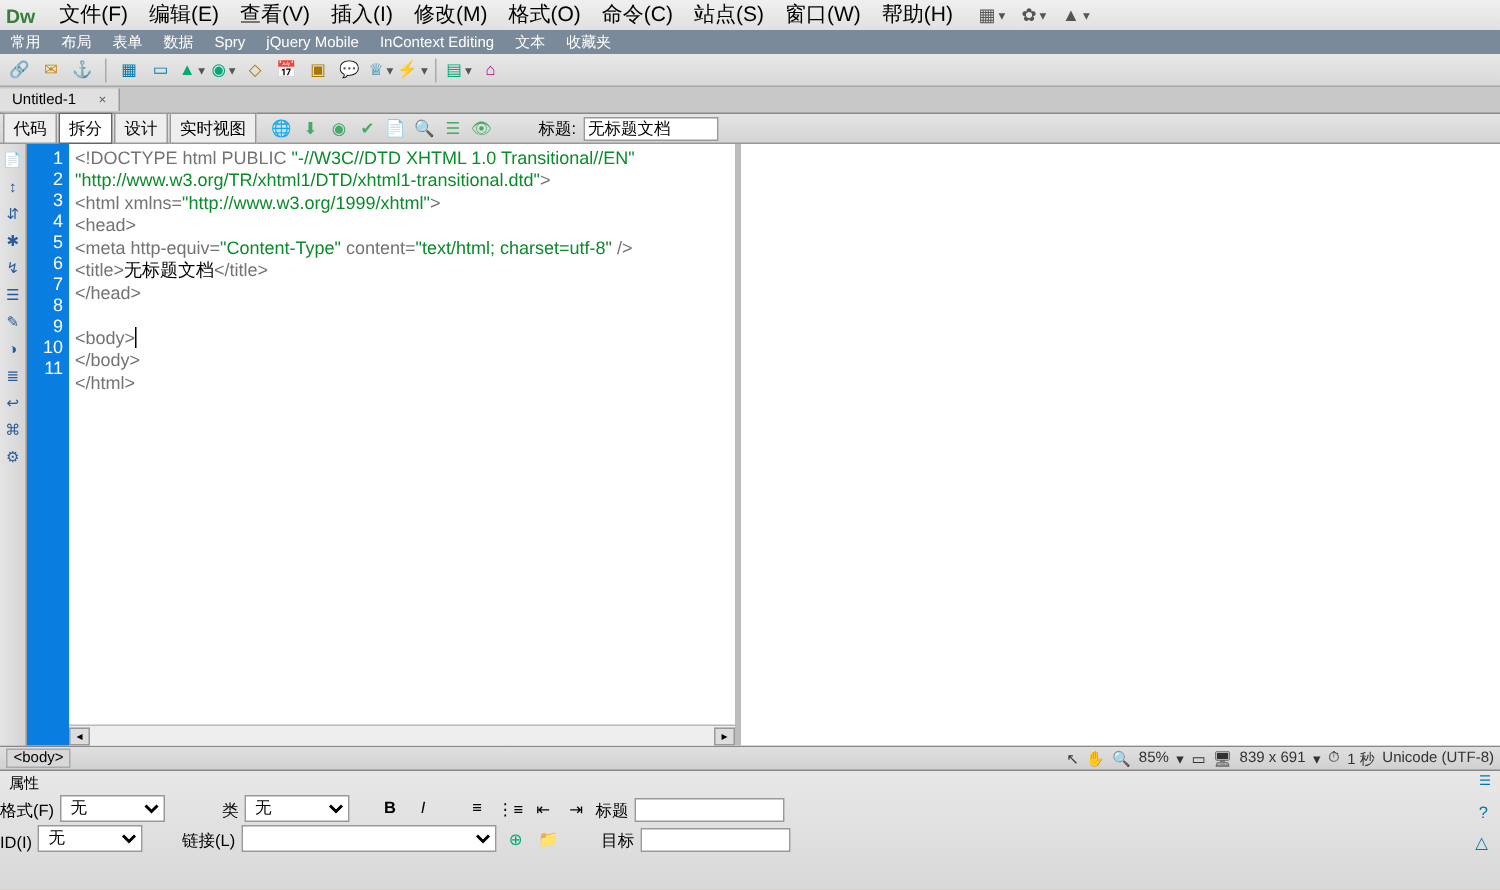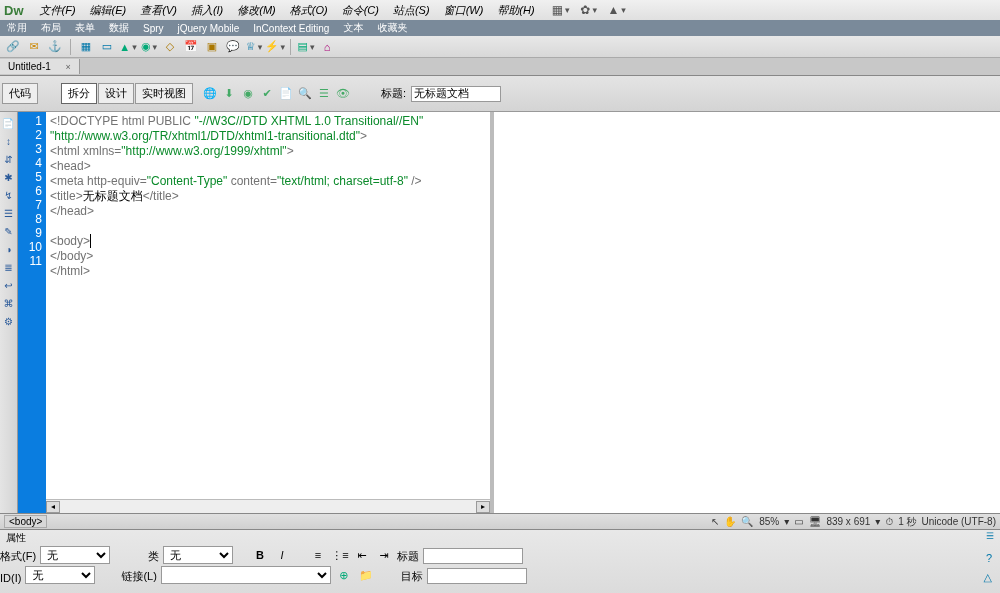--- a/index.html
+++ b/index.html
@@ -1,32 +1,32 @@
 <!DOCTYPE html>
 <html><head>
 <meta charset="utf-8">
 <style>
 * { margin: 0; padding: 0; box-sizing: border-box; font-family: "Microsoft YaHei", Arial, sans-serif; }
 body { background: #d4d0c8; font-size: 11px; color: #000; width: 1000px; height: 593px; overflow: hidden; }
 .menubar { display: flex; align-items: center; background: linear-gradient(#f0f0f0,#e0e0e0); height: 20px; padding: 0 4px; gap: 2px; }
 .logo { font-weight: bold; color: #3a7d3a; font-size: 13px; margin-right: 8px; }
-.menu-item { padding: 2px 6px; font-size: 11px; cursor: default; font-style: italic; }
+.menu-item { padding: 2px 6px; font-size: 14px; cursor: default; }
 .menu-icon { width: 16px; height: 16px; display: inline-flex; align-items: center; justify-content: center; margin-left: 10px; font-size: 12px; color: #555; }
 .drop { font-size: 9px; margin-left: 2px; color: #555; }
 .tabstrip { background: #7a8a9a; color: #fff; height: 16px; display: flex; align-items: center; font-size: 10px; }
 .tabstrip span { padding: 1px 7px; cursor: default; }
 .toolbar { background: linear-gradient(#e8e8e8,#d8d8d8); height: 22px; display: flex; align-items: center; padding: 0 4px; gap: 3px; border-bottom: 1px solid #aaa; }
 .tbtn { width: 18px; height: 18px; display: flex; align-items: center; justify-content: center; border: 1px solid transparent; border-radius: 2px; font-size: 11px; cursor: default; }
 .sep { width: 1px; height: 16px; background: #aaa; margin: 0 3px; }
 .doctab { background: #c8c8c8; height: 18px; display: flex; align-items: center; font-size: 10px; border-bottom: 1px solid #888; }
 .doctab-item { background: #e0e0e0; padding: 2px 8px; border-right: 1px solid #999; position: relative; }
 .doctab-item .x { margin-left: 12px; color: #666; font-size: 9px; }
-.viewbar { background: linear-gradient(#e4e4e4,#d4d4d4); height: 36px; display: flex; align-items: center; padding: 0 2px; gap: 1px; border-bottom: 1px solid #999; }
+.viewbar { background: linear-gradient(#e4e4e4,#d4d4d4); height: 20px; display: flex; align-items: center; padding: 0 2px; gap: 1px; border-bottom: 1px solid #999; }
 .vbtn { padding: 2px 6px; font-size: 11px; border: 1px solid #999; background: #eee; cursor: default; }
-.vbtn.active { background: #fff; border-color: #666; margin-left: 22px; }
+.vbtn.active { background: #fff; border-color: #666; }
 .vicon { width: 16px; height: 16px; display: flex; align-items: center; justify-content: center; font-size: 11px; color: #4a6; cursor: default; margin: 0 1px; }
 .vlabel { font-size: 11px; margin: 0 4px 0 28px; }
 .vinput { height: 16px; font-size: 11px; padding: 0 2px; border: 1px solid #999; }
 .workspace { display: flex; height: 401px; }
 .left-tools { width: 18px; background: linear-gradient(to right,#e4e4e4,#d4d4d4); display: flex; flex-direction: column; align-items: center; gap: 4px; padding-top: 4px; border-right: 1px solid #999; }
 .lt { width: 14px; height: 14px; font-size: 10px; color: #2a5a9a; display: flex; align-items: center; justify-content: center; }
 .code-area { display: flex; flex: 1; background: #fff; position: relative; }
 .gutter { width: 28px; background: #0a7de0; color: #fff; font-family: "Courier New", monospace; font-size: 12px; text-align: right; padding: 2px 4px 0 0; line-height: 14px; }
 .code { flex: 1; font-family: "Courier New", monospace; font-size: 12px; padding: 2px 4px; line-height: 14px; white-space: pre; color: #000; }
 .kw { color: #737373; }

